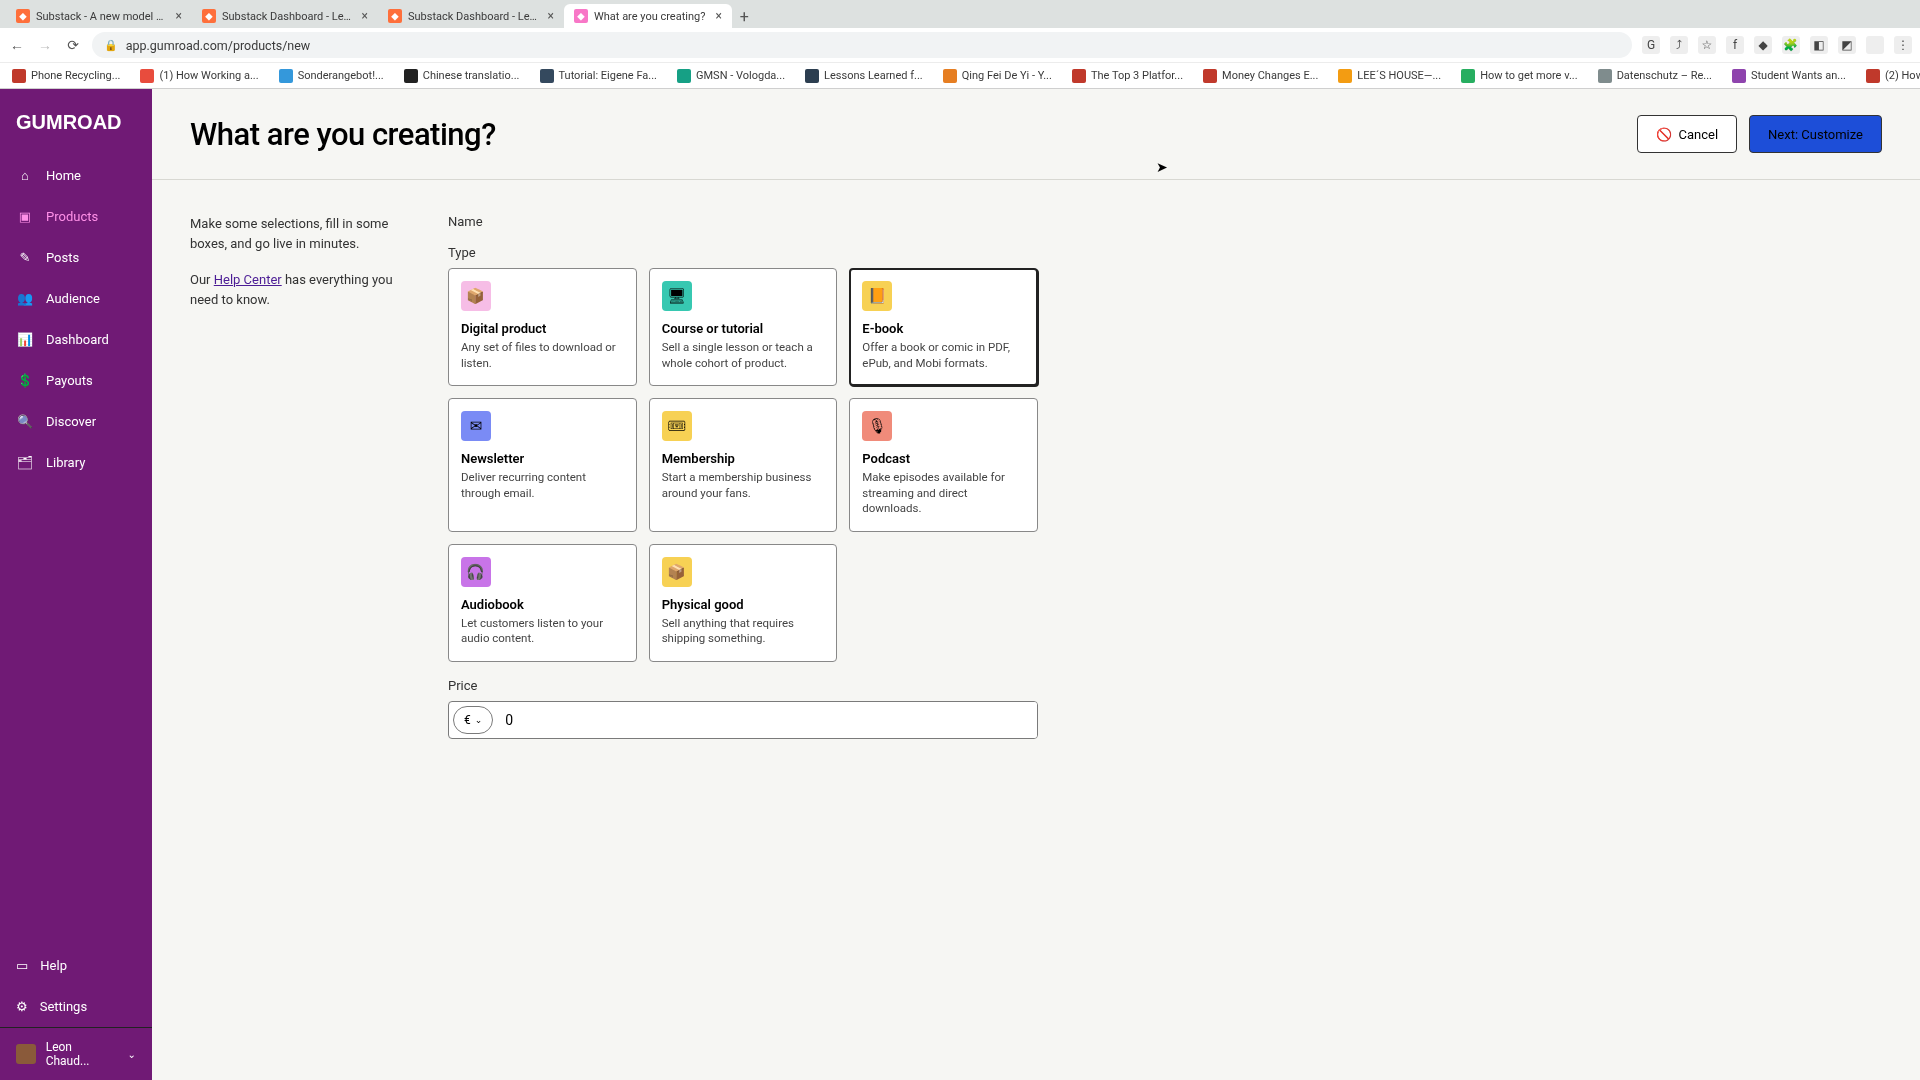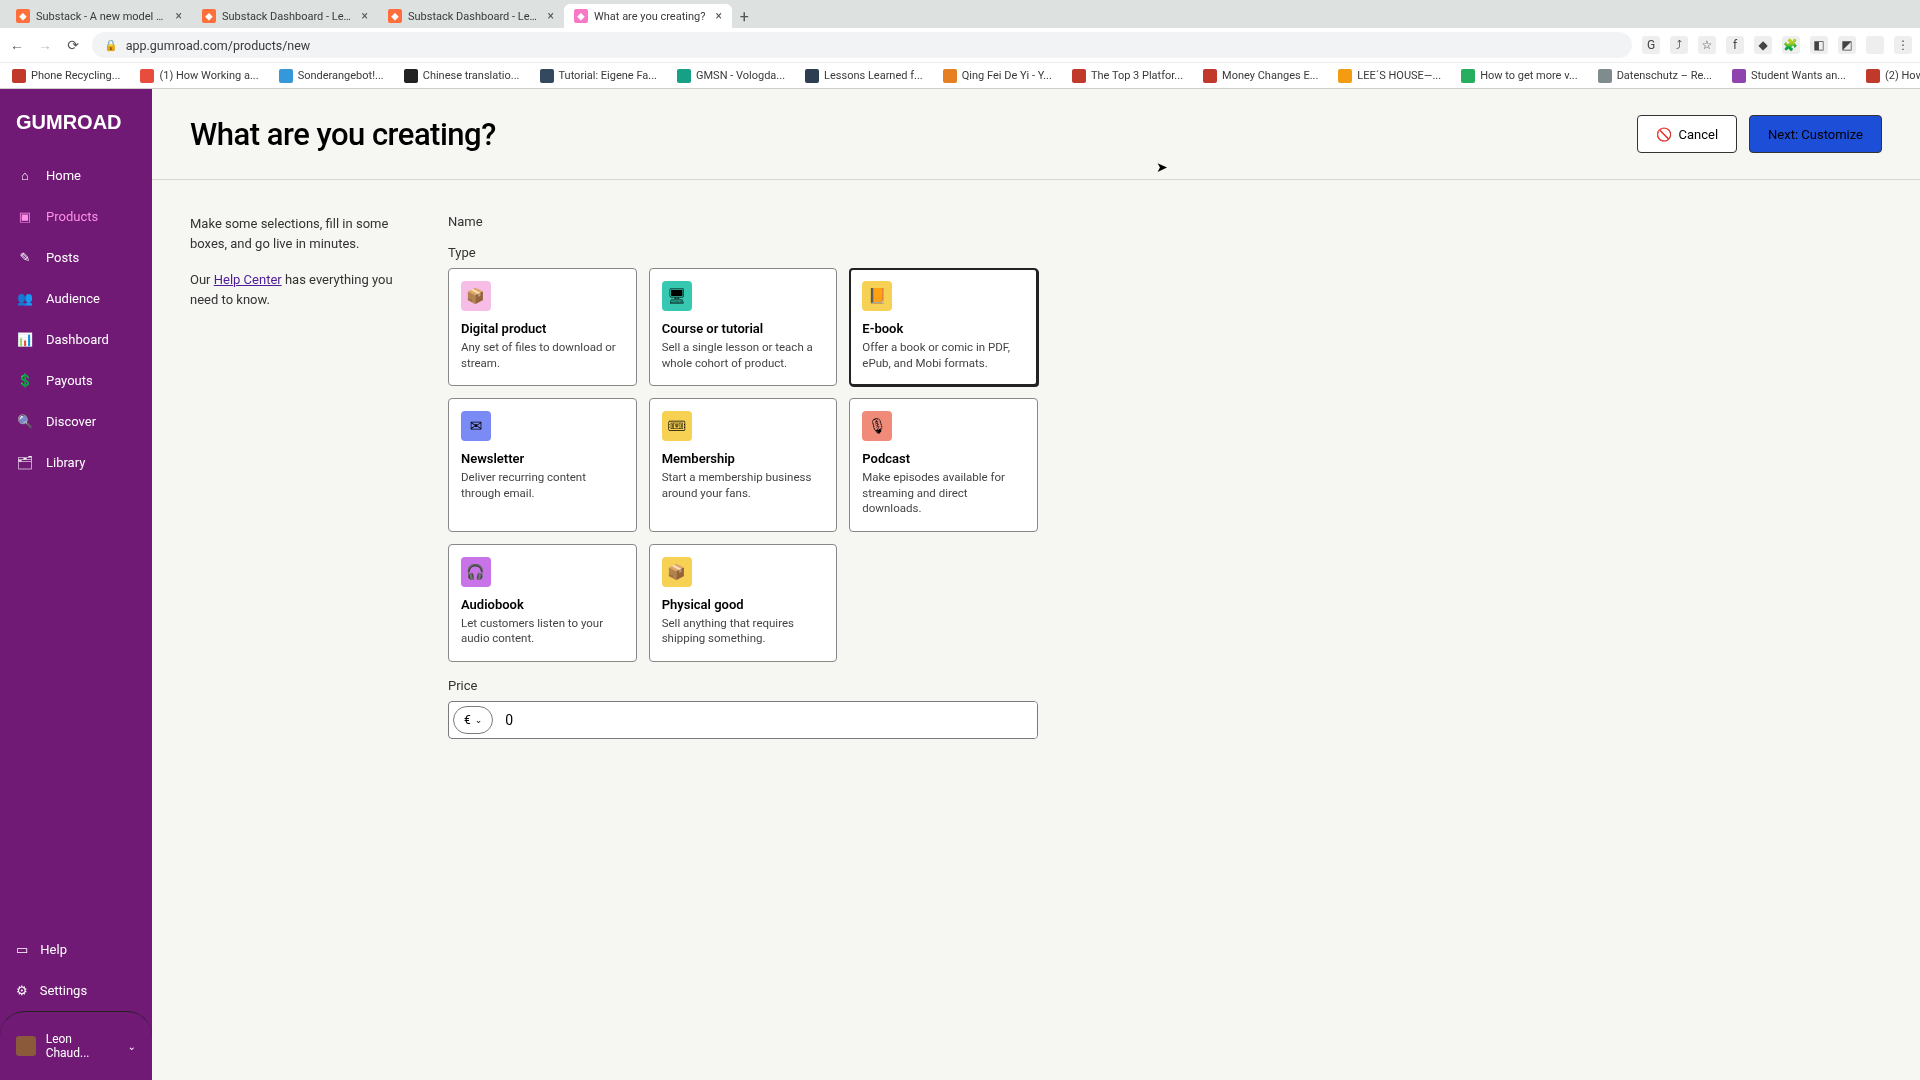--- a/index.html
+++ b/index.html
@@ -34,21 +34,21 @@
   .app { flex:1; display:flex; background:#f4f4f1; overflow:hidden;}
   .sidebar { width:152px; background:#701a75; color:#fff; display:flex; flex-direction:column;}
   .logo { padding:22px 12px 18px 16px; }
   .logo svg text { font-family: Arial Black, Arial, sans-serif; }
   .nav { display:flex; flex-direction:column; }
   .nav a { display:flex; align-items:center; gap:12px; padding:13px 16px; font-size:13px; color:#fff; text-decoration:none; border-bottom:0; }
   .nav a.active { color:#ff90e8; }
   .nav a .ic { width:18px; text-align:center; font-size:13px; }
   .spacerflex { flex:1; }
   .bottom-nav a { display:flex; align-items:center; gap:12px; padding:13px 16px; font-size:13px; color:#fff; text-decoration:none;}
-  .userchip { display:flex; align-items:center; gap:10px; padding:20px 16px; font-size:12px; color:#fff; border-top:1px solid #222;border-radius:25px;}
+  .userchip { display:flex; align-items:center; gap:10px; padding:12px 16px; font-size:12px; color:#fff; border-top:1px solid #222;}
   .userchip .av { width:20px; height:20px; border-radius:3px; background:#8a5a3a;}
   .userchip .chev { margin-left:auto; font-size:10px;}
 
   .main { flex:1; position:relative; background:#f6f6f3; overflow:auto;}
   .headerbar { display:flex; align-items:center; justify-content:space-between; padding:26px 38px; border-bottom:1px solid #d8d8d2;}
   .headerbar h1 { font-size:31px; font-weight:500; letter-spacing:-0.5px;}
   .headbtns { display:flex; gap:12px;}
   .btn { height:38px; padding:0 18px; border:1px solid #333; background:#fff; font-size:13px; display:inline-flex; align-items:center; gap:6px; cursor:pointer; border-radius:4px;}
   .btn.primary { background:#1d4ed8; border-color:#333; color:#000;}
 
@@ -270,21 +270,21 @@
       <div class="form">
         <div class="section">
           <label class="lbl">Name</label>
         </div>
 
         <div class="section">
           <label class="lbl">Type</label>
           <div class="type-grid" id="typegrid">
               <div class="type-card"><div class="ticon" style="background:#f6bde6">📦</div>
   <div class="ttitle">Digital product</div>
-  <div class="tdesc">Any set of files to download or stream.</div></div>
+  <div class="tdesc">Any set of files to download or listen.</div></div>
               <div class="type-card"><div class="ticon" style="background:#37c8b1">🖥</div>
   <div class="ttitle">Course or tutorial</div>
   <div class="tdesc">Sell a single lesson or teach a whole cohort of product.</div></div>
               <div class="type-card selected"><div class="ticon" style="background:#f7d154">📙</div>
   <div class="ttitle">E-book</div>
   <div class="tdesc">Offer a book or comic in PDF, ePub, and Mobi formats.</div></div>
               <div class="type-card"><div class="ticon" style="background:#7a8bf5">✉</div>
   <div class="ttitle">Newsletter</div>
   <div class="tdesc">Deliver recurring content through email.</div></div>
               <div class="type-card"><div class="ticon" style="background:#f7d154">🎟</div>

